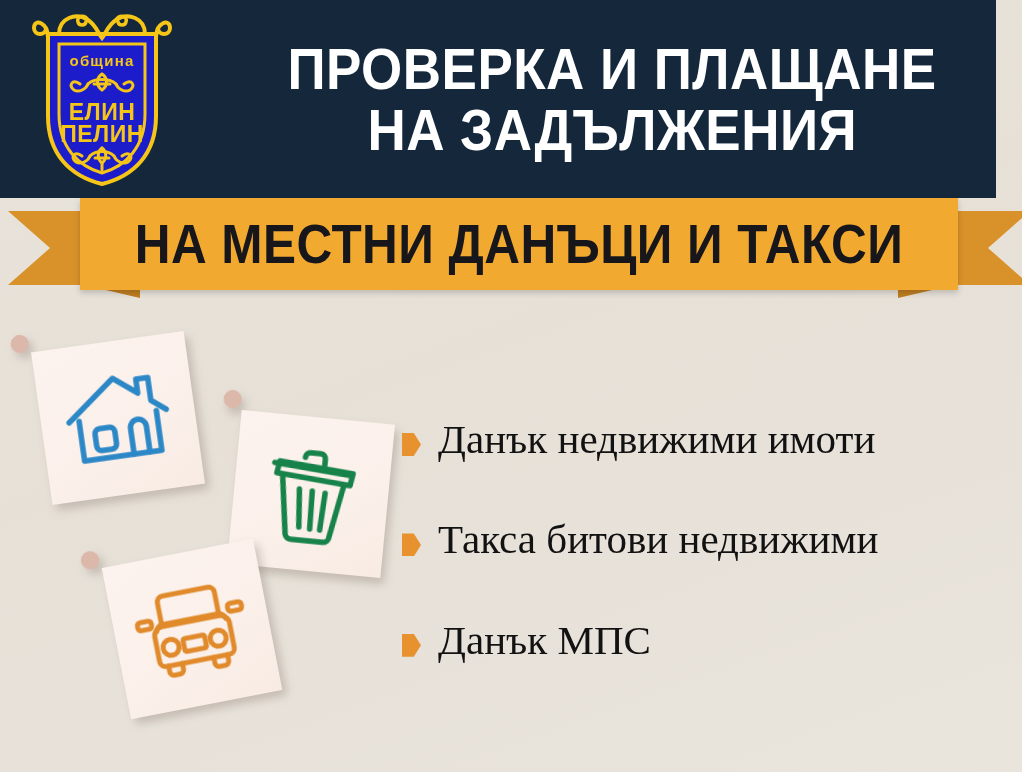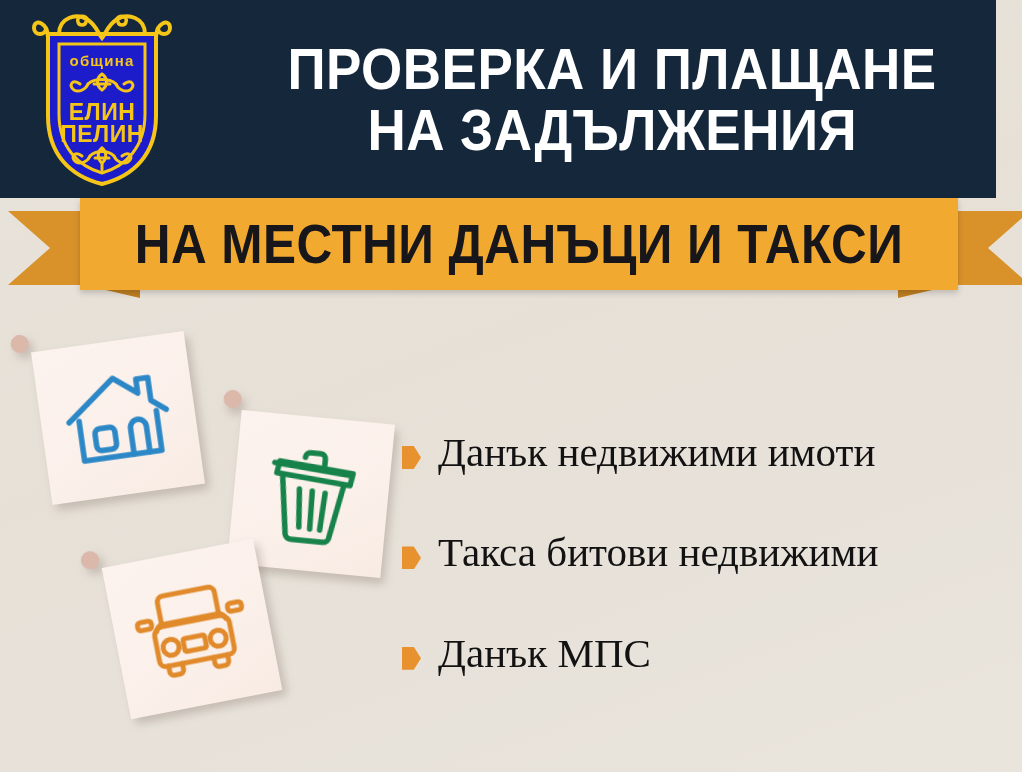--- a/index.html
+++ b/index.html
@@ -104,21 +104,21 @@
     display:flex;align-items:center;justify-content:center;
   }
   .stamp svg.glyph{display:block;}
 
   .stamp-house{left:22px;top:322px;transform:rotate(-8deg);}
   .stamp-trash{left:215px;top:398px;transform:rotate(5.5deg);}
   .stamp-car{left:96px;top:533px;transform:rotate(-11deg);}
 
   
   .list{
-    position:absolute;left:402px;top:428px;width:615px;z-index:4;
+    position:absolute;left:402px;top:415px;width:615px;z-index:4;
   }
   .list-item{
     display:flex;align-items:flex-start;
     margin-bottom:52px;
   }
   .list-item:last-child{margin-bottom:16px;}
   .bullet{
     flex:0 0 auto;
     width:19px;height:23px;
     margin-top:18px;margin-right:17px;

